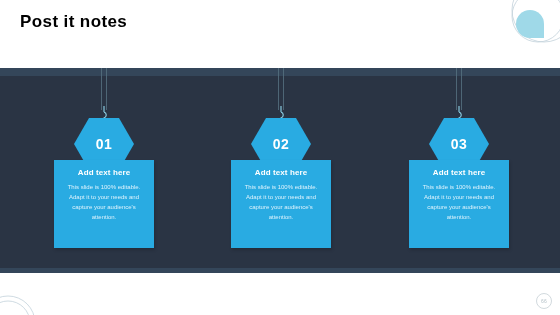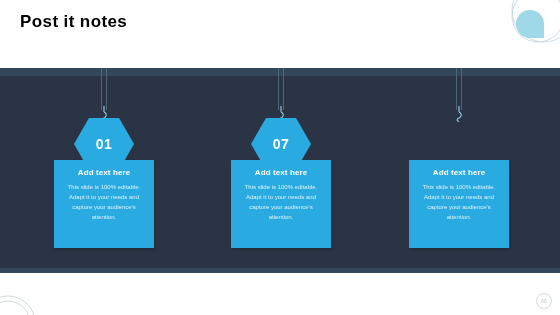--- a/index.html
+++ b/index.html
@@ -237,37 +237,42 @@
     <div class="column col-2">
       <div class="strings">
         <div class="string string-a"></div>
         <div class="string string-b"></div>
       </div>
       <svg class="hook" viewBox="0 0 10 16">
         <path d="M5 0 L5 6 M5 6 C8 7 8 11 5 12 C2.5 13 2.5 15 5 15.5" fill="none" stroke="#8fd4ea" stroke-width="1.1"></path>
       </svg>
       <div class="hex-wrap">
         <div class="hex">
-          <span class="hex-num">07</span>
+          <span class="hex-num">02</span>
         </div>
       </div>
       <div class="note">
         <div class="note-title">Add text here</div>
         <div class="note-body">This slide is 100% editable. Adapt it to your needs and capture your audience's attention.</div>
       </div>
     </div>
 
     <div class="column col-3">
       <div class="strings">
         <div class="string string-a"></div>
         <div class="string string-b"></div>
       </div>
       <svg class="hook" viewBox="0 0 10 16">
         <path d="M5 0 L5 6 M5 6 C8 7 8 11 5 12 C2.5 13 2.5 15 5 15.5" fill="none" stroke="#8fd4ea" stroke-width="1.1"></path>
       </svg>
+      <div class="hex-wrap">
+        <div class="hex">
+          <span class="hex-num">03</span>
+        </div>
+      </div>
       <div class="note">
         <div class="note-title">Add text here</div>
         <div class="note-body">This slide is 100% editable. Adapt it to your needs and capture your audience's attention.</div>
       </div>
     </div>
 
   </div>
 
   <div class="page-badge">66</div>
 

